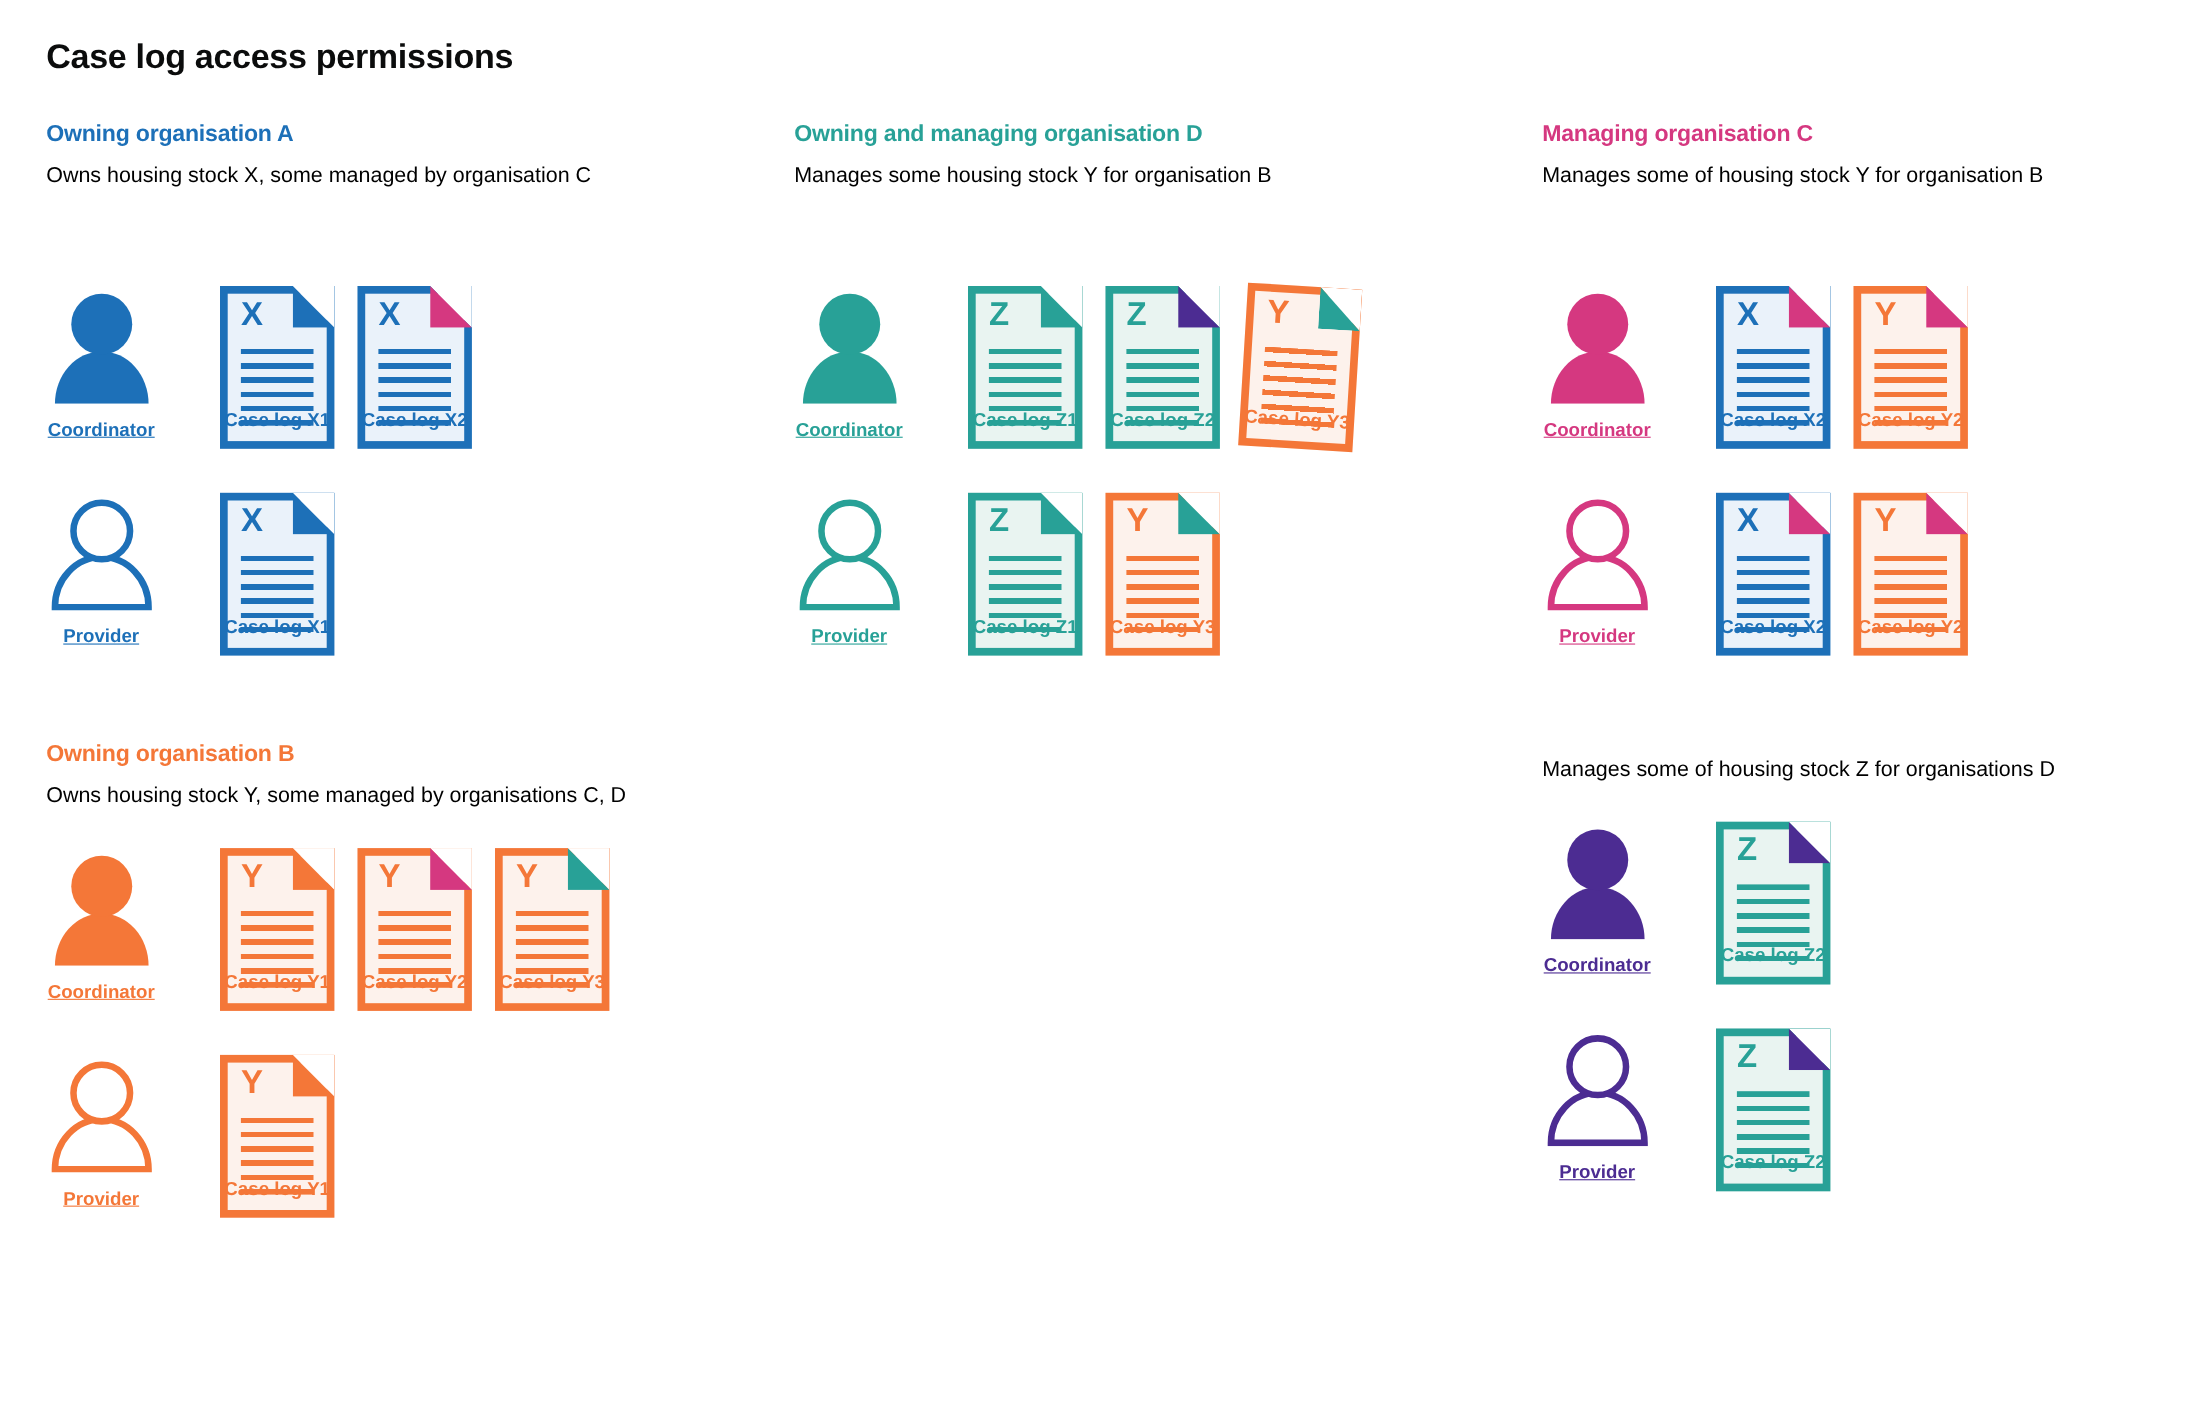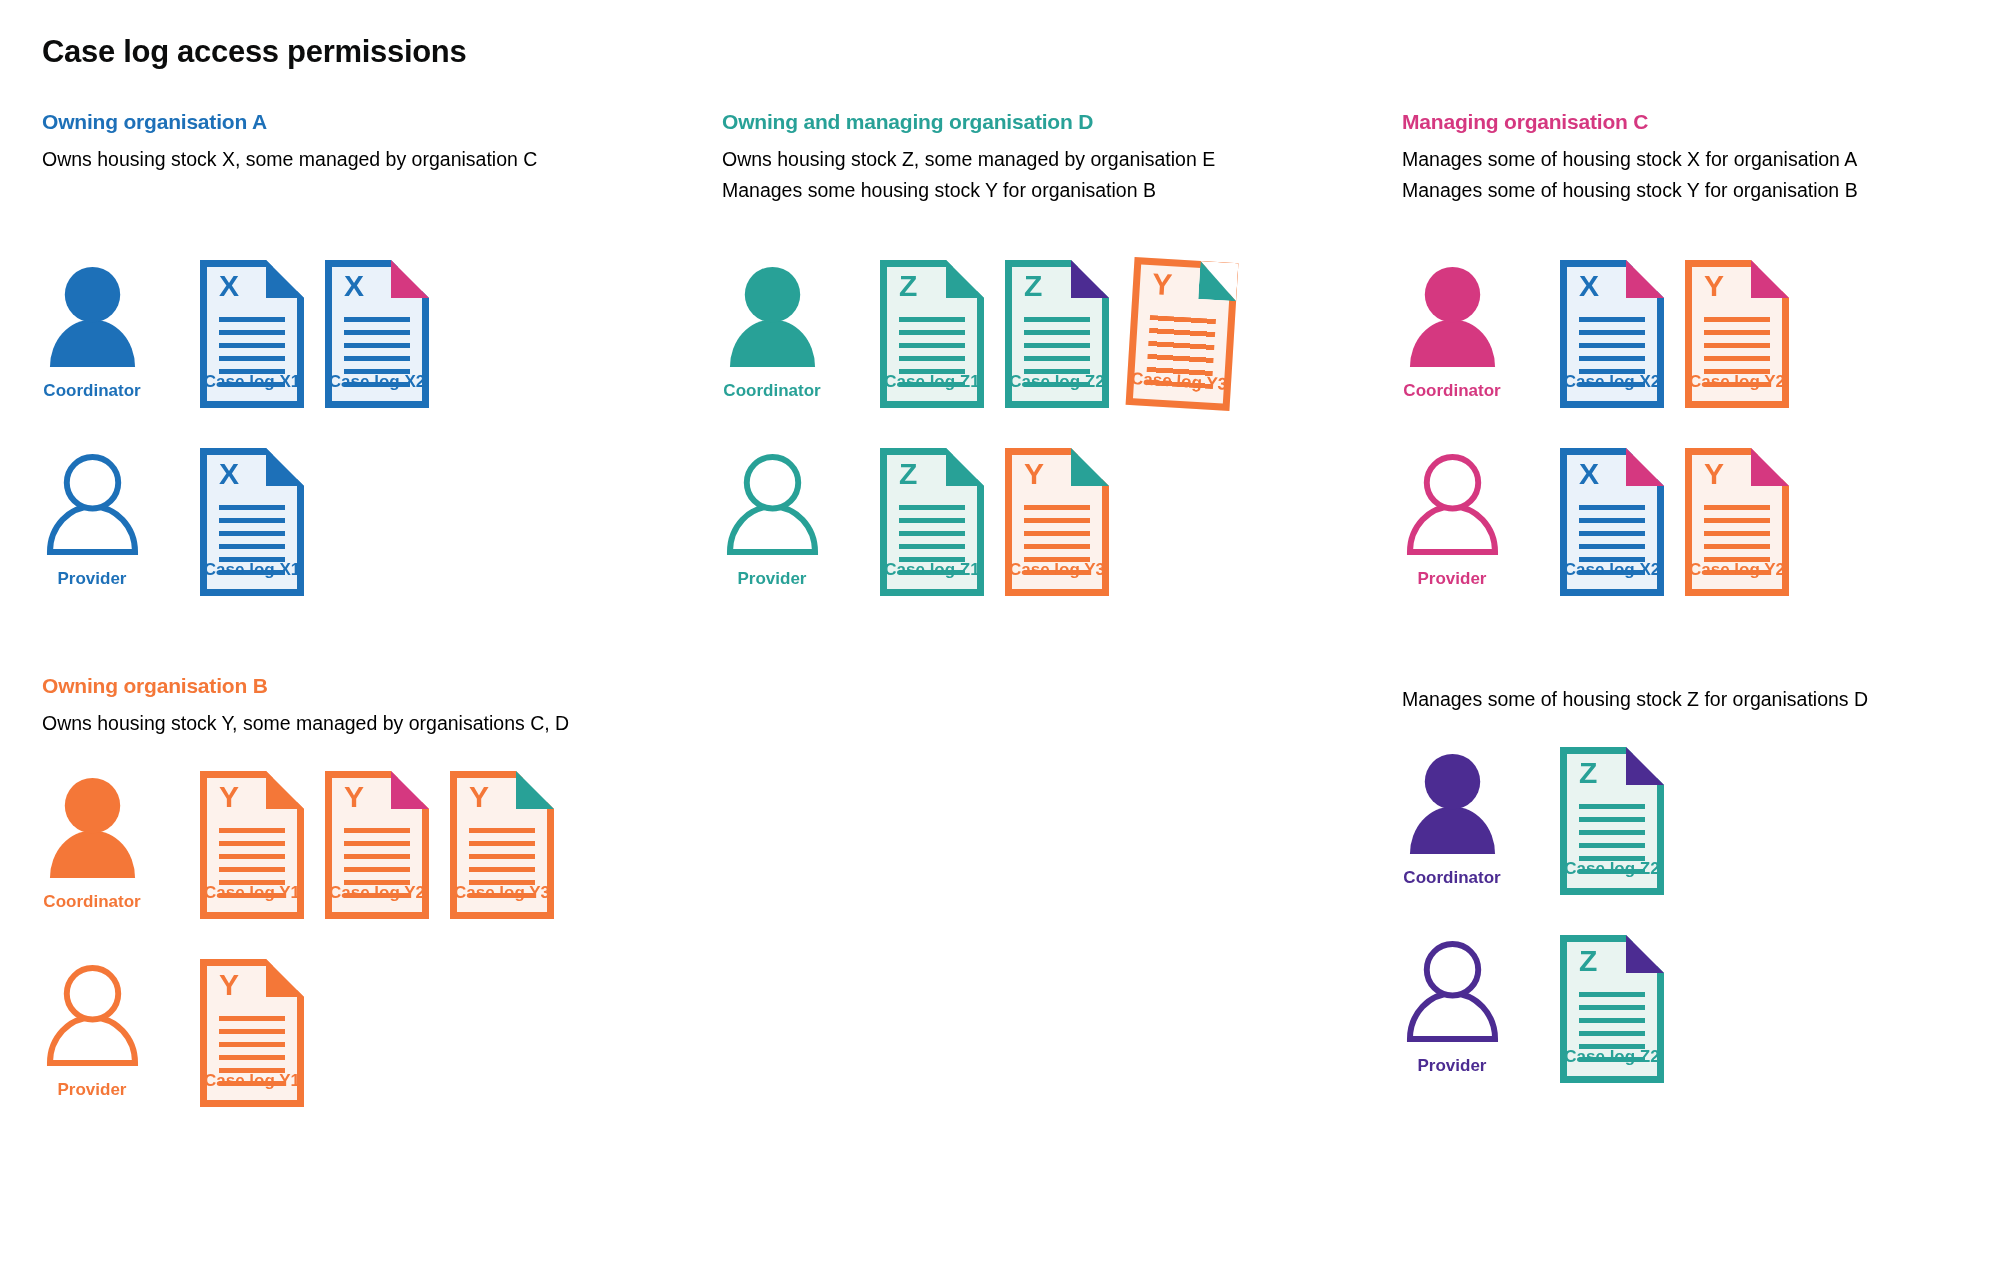--- a/index.html
+++ b/index.html
@@ -24,21 +24,21 @@
   .org-desc  { margin:10px 0 0; font-size:19.5px; line-height:31px; color:#000000; }
   .org-desc.min2 { min-height:62px; }
   .desc-line { display:block; }
 
   .rows { margin-top:54px; display:flex; flex-direction:column; gap:40px; }
   .sections.bottom .rows { margin-top:32px; }
   .row  { display:flex; align-items:flex-start; }
 
   .person { width:100px; flex:none; display:flex; flex-direction:column; align-items:center; margin-top:2px; color:var(--org); }
   .icon   { width:95px; height:105px; display:block; }
-  .role   { margin-top:14px; font-size:17px; font-weight:700; white-space:nowrap; color:var(--org); }
+  .role   { margin-top:14px; font-size:17px; font-weight:700; white-space:nowrap; color:var(--org);text-decoration:underline; }
 
   .docs { display:flex; gap:21px; margin-left:58px; }
 
   .doc { position:relative; flex:none; width:104px; height:148px; border:7px solid var(--c); background:var(--bg); }
   .doc[data-doc="blue"]   { --c:#1d70b8; --bg:#eaf2fa; }
   .doc[data-doc="teal"]   { --c:#28a197; --bg:#e9f4f1; }
   .doc[data-doc="orange"] { --c:#f47738; --bg:#fdf2ec; }
   .doc[data-fold="blue"]   { --fc:#1d70b8; }
   .doc[data-fold="teal"]   { --fc:#28a197; }
   .doc[data-fold="pink"]   { --fc:#d53880; }
@@ -113,21 +113,20 @@
               <span class="doc-label">Case log X1</span>
             </div>
           </div>
         </div>
       </div>
     </section>
 
     <section class="org" data-color="teal">
       <h2 class="org-title">Owning and managing organisation D</h2>
       <p class="org-desc min2">
-        <span class="desc-line">Owns housing stock Z, some managed by organisation E</span>
         <span class="desc-line">Manages some housing stock Y for organisation B</span>
       </p>
       <div class="rows">
         <div class="row">
           <div class="person">
             <svg class="icon" viewBox="0 0 96 106" aria-hidden="true">
               <path d="M5 106 a43 48 0 0 1 86 0 z" fill="currentColor"></path>
                 <circle cx="48" cy="33" r="28" fill="currentColor"></circle>
             </svg>
             <span class="role">Coordinator</span>
@@ -180,21 +179,20 @@
               <span class="doc-label">Case log Y3</span>
             </div>
           </div>
         </div>
       </div>
     </section>
 
     <section class="org" data-color="pink">
       <h2 class="org-title">Managing organisation C</h2>
       <p class="org-desc min2">
-        <span class="desc-line">Manages some of housing stock X for organisation A</span>
         <span class="desc-line">Manages some of housing stock Y for organisation B</span>
       </p>
       <div class="rows">
         <div class="row">
           <div class="person">
             <svg class="icon" viewBox="0 0 96 106" aria-hidden="true">
               <path d="M5 106 a43 48 0 0 1 86 0 z" fill="currentColor"></path>
                 <circle cx="48" cy="33" r="28" fill="currentColor"></circle>
             </svg>
             <span class="role">Coordinator</span>

